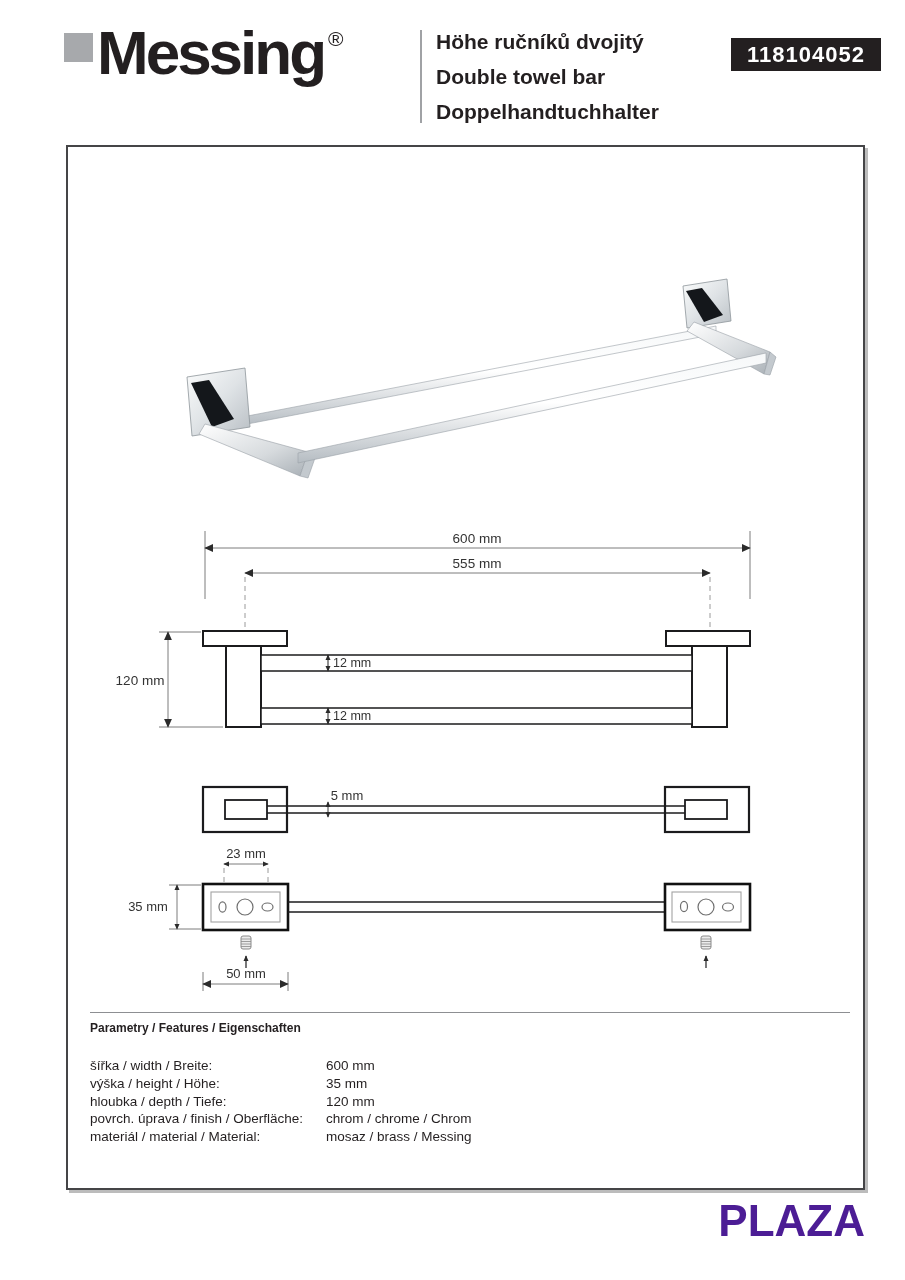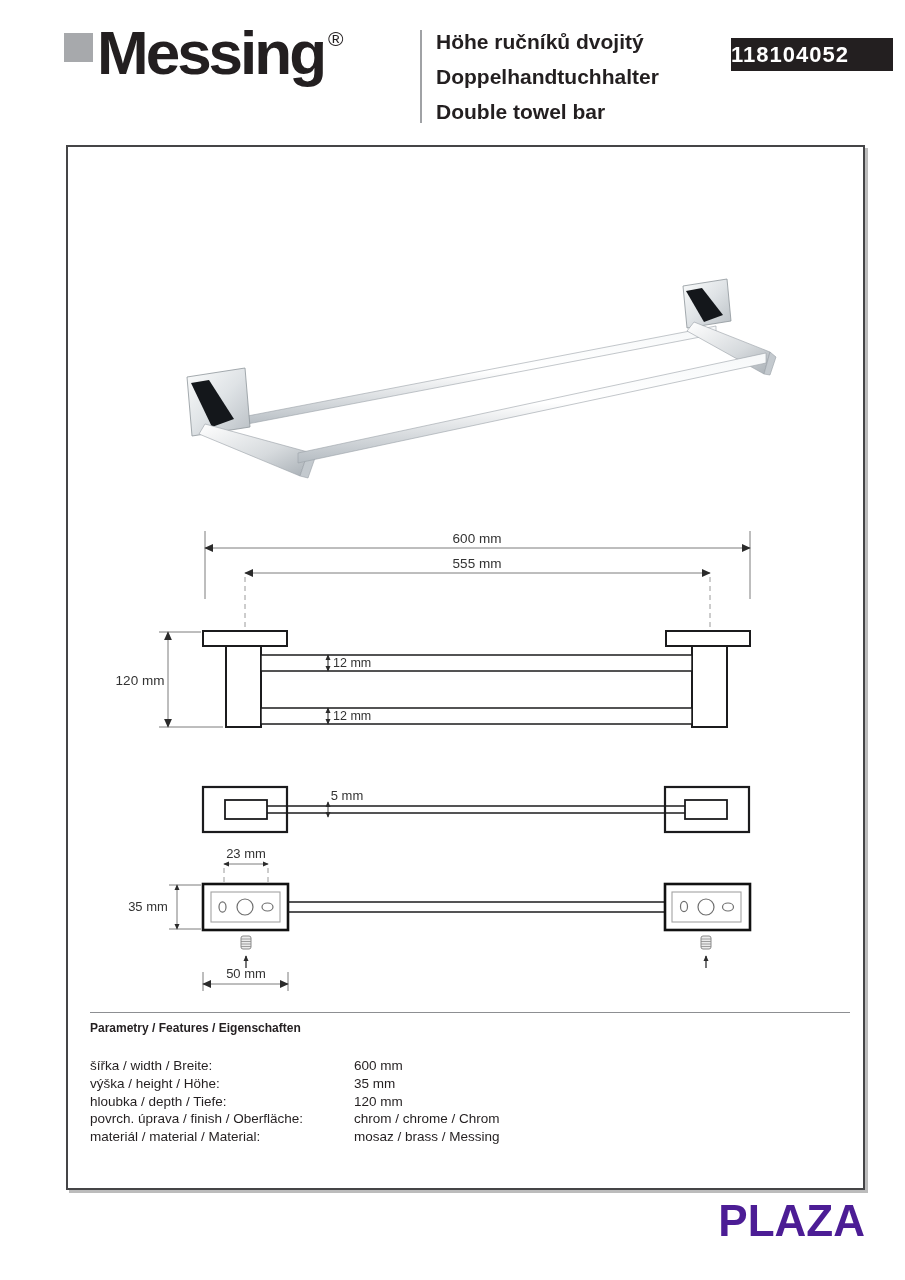--- a/index.html
+++ b/index.html
@@ -11,55 +11,55 @@
   .logo-square{position:absolute;left:64px;top:33px;width:29px;height:29px;background:#a7a9ac;}
   .brand{
     position:absolute;left:97px;top:22px;font-size:62px;font-weight:bold;
     letter-spacing:-3px;color:#231f20;line-height:1;
   }
   .brand .reg{font-size:21px;font-weight:normal;vertical-align:28px;letter-spacing:0;margin-left:4px;}
   .header-divider{position:absolute;left:420px;top:30px;width:2px;height:93px;background:#a0a2a5;}
   .titles{position:absolute;left:436px;top:24px;}
   .titles div{font-size:21px;font-weight:bold;line-height:35px;white-space:nowrap;}
   .code-badge{
-    position:absolute;left:731px;top:38px;width:162px;height:33px;background:#231f20;
-    color:#ffffff;font-size:22px;font-weight:bold;line-height:33px;
+    position:absolute;left:731px;top:38px;width:150px;height:33px;background:#231f20;
+    color:#ffffff;font-size:22px;font-weight:bold;text-align:center;line-height:33px;
     letter-spacing:1px;
   }
   
   .main-box{
     position:absolute;left:66px;top:145px;width:795px;height:1041px;
     border:2px solid #454547;background:#ffffff;
     box-shadow:3px 3px 0 #bcbcbc;
   }
   
   .sheet-svg{position:absolute;left:0;top:0;width:905px;height:1280px;}
   
   .param-rule{position:absolute;left:90px;top:1012px;width:760px;height:1px;background:#8d8f92;}
   .param-heading{position:absolute;left:90px;top:1021px;font-size:12px;font-weight:bold;}
   .param-table{position:absolute;left:90px;top:1057px;font-size:13.5px;line-height:17.8px;}
-  .param-row{display:flex;gap:28px;}
+  .param-row{display:flex;}
   .param-label{width:236px;}
   .param-value{white-space:nowrap;}
   
   .series-name{
     position:absolute;right:40px;top:1196px;font-size:44px;font-weight:bold;
     letter-spacing:0px;color:#4c1d95;
   }
 </style>
 </head>
 <body>
 
 <div class="logo-square"></div>
 <div class="brand"><span>Messing</span><span class="reg">®</span></div>
 <div class="header-divider"></div>
 <div class="titles">
   <div>Höhe ručníků dvojitý</div>
+  <div>Double towel bar</div>
   <div>Doppelhandtuchhalter</div>
-  <div>Double towel bar</div>
 </div>
 <div class="code-badge">118104052</div>
 
 <div class="main-box"></div>
 
 <svg class="sheet-svg" viewBox="0 0 905 1280">
   <defs>
     <marker id="ah" markerWidth="9" markerHeight="8" refX="8.2" refY="4" orient="auto-start-reverse" markerUnits="userSpaceOnUse">
       <path d="M0,0 L9,4 L0,8 z" fill="#2b2b2b"></path>
     </marker>

